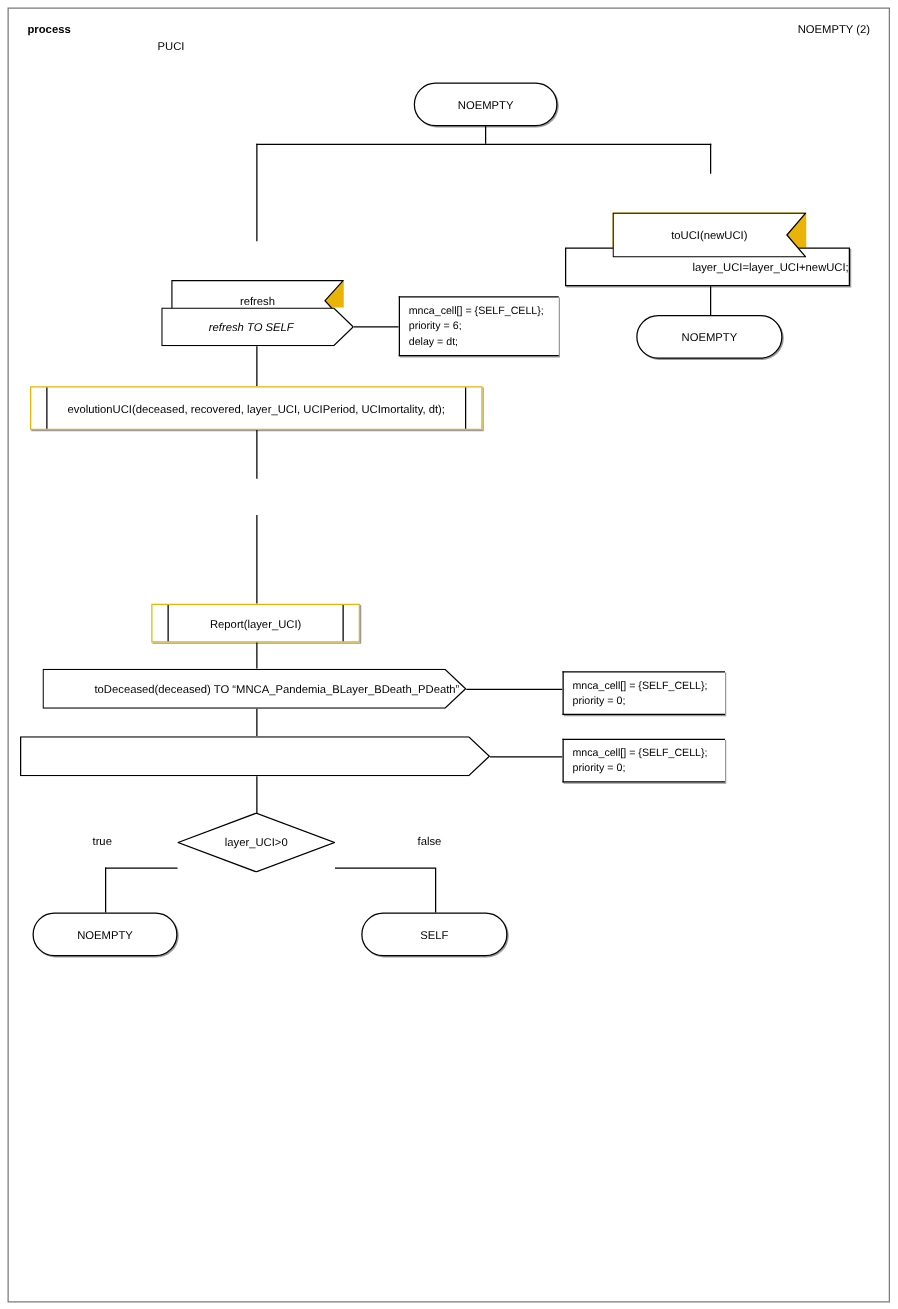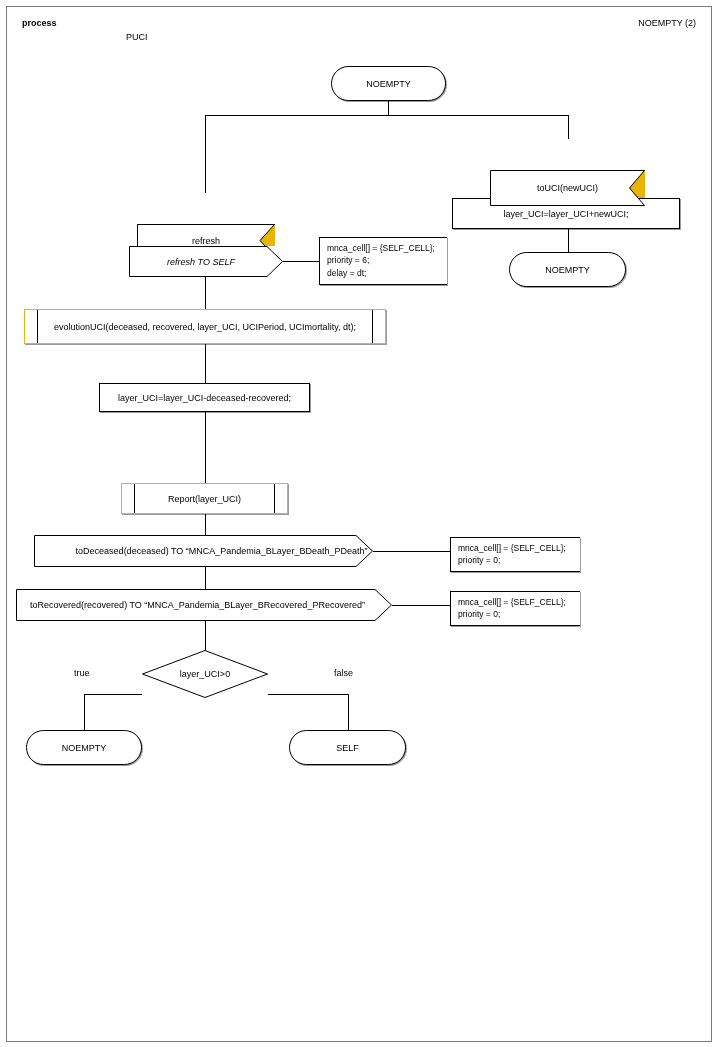--- a/index.html
+++ b/index.html
@@ -165,21 +165,21 @@
 
   <div class="sym input" style="left:490px; top:139px; width:155px; height:36px;">
     <svg class="shape" viewBox="0 0 155 36" preserveAspectRatio="none">
       <path d="M0.5,0.5 H154.5 L139.5,18 L154.5,35.5 H0.5 Z" fill="#ffffff" stroke="#000000" stroke-width="1"></path>
     </svg>
     <span class="lbl">toUCI(newUCI)</span>
   </div>
 
   <div class="ln v" style="left:568px; top:175px; height:23px;"></div>
 
-  <div class="sym task" style="left:452px; top:198px; width:228px; height:31px;">
+  <div class="sym task" style="left:452px; top:198px; width:228px; height:31px;justify-content:flex-end;">
     <span class="lbl">layer_UCI=layer_UCI+newUCI;</span>
   </div>
 
   <div class="ln v" style="left:568px; top:229px; height:23px;"></div>
 
   <div class="sym state" style="left:509px; top:252px; width:117px; height:35px;">
     <span class="lbl">NOEMPTY</span>
   </div>
 
   <div class="sym input" style="left:137px; top:193px; width:138px; height:33px;">
@@ -204,23 +204,20 @@
 delay = dt;</div>
 
   <div class="ln v" style="left:205px; top:277px; height:32px;"></div>
 
   <div class="sym proc" style="left:24px; top:309px; width:362px; height:35px;">
     <span class="lbl">evolutionUCI(deceased, recovered, layer_UCI, UCIPeriod, UCImortality, dt);</span>
   </div>
 
   <div class="ln v" style="left:205px; top:344px; height:39px;"></div>
 
-  <div class="sym task" style="left:99px; top:383px; width:211px; height:29px;">
-    <span class="lbl">layer_UCI=layer_UCI-deceased-recovered;</span>
-  </div>
 
   <div class="ln v" style="left:205px; top:412px; height:71px;"></div>
 
   <div class="sym proc" style="left:121px; top:483px; width:167px; height:31px;">
     <span class="lbl">Report(layer_UCI)</span>
   </div>
 
   <div class="ln v" style="left:205px; top:514px; height:21px;"></div>
 
   <div class="sym output" style="left:34px; top:535px; width:339px; height:32px;">
@@ -233,21 +230,20 @@
   <div class="ln h" style="left:373px; top:551px; width:77px;"></div>
   <div class="comment" style="left:450px; top:537px; width:130px; height:35px;">mnca_cell[] = {SELF_CELL};
 priority = 0;</div>
 
   <div class="ln v" style="left:205px; top:567px; height:22px;"></div>
 
   <div class="sym output" style="left:16px; top:589px; width:376px; height:32px;">
     <svg class="shape" viewBox="0 0 376 32" preserveAspectRatio="none">
       <path d="M0.5,0.5 H359 L375.5,16 L359,31.5 H0.5 Z" fill="#ffffff" stroke="#000000" stroke-width="1"></path>
     </svg>
-    <span class="lbl" style="margin-right:13px;">toRecovered(recovered) TO “MNCA_Pandemia_BLayer_BRecovered_PRecovered”</span>
   </div>
 
   <div class="ln h" style="left:392px; top:605px; width:58px;"></div>
   <div class="comment" style="left:450px; top:591px; width:130px; height:35px;">mnca_cell[] = {SELF_CELL};
 priority = 0;</div>
 
   <div class="ln v" style="left:205px; top:621px; height:49px;"></div>
 
   <div class="decision" style="left:142px; top:650px; width:126px; height:48px;">
     <svg width="126" height="48" viewBox="0 0 126 48" preserveAspectRatio="none">

